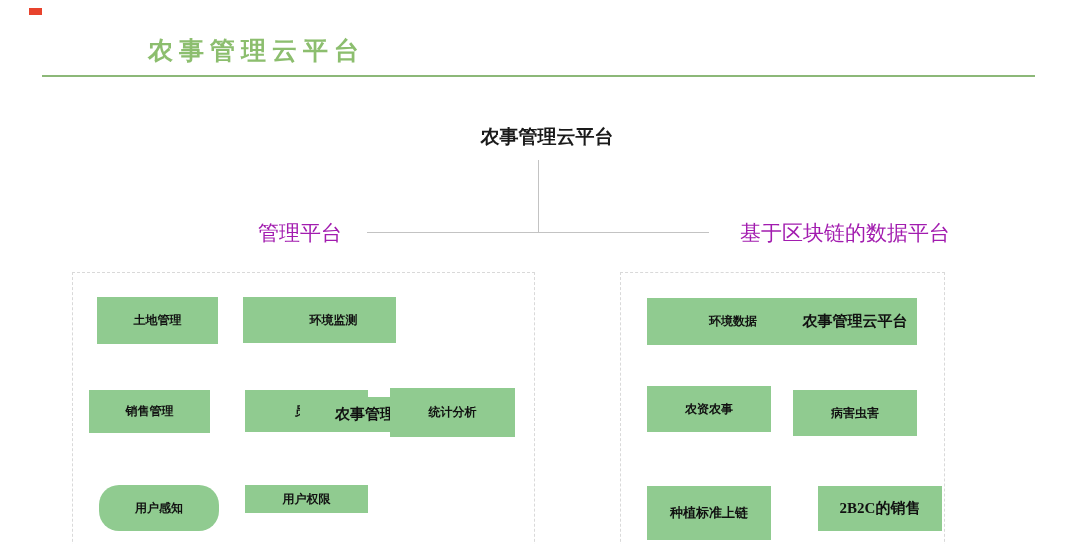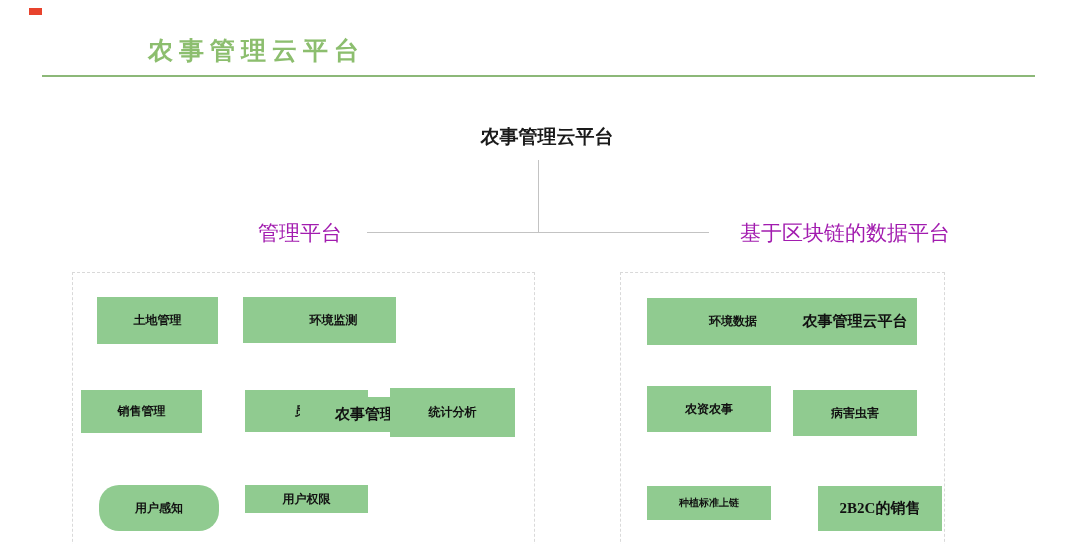--- a/index.html
+++ b/index.html
@@ -56,30 +56,30 @@
   <div class="h-line"></div>
   <div class="branch-label branch-left">管理平台</div>
   <div class="branch-label branch-right">基于区块链的数据平台</div>
 
   <div class="panel panel-left"></div>
   <div class="panel panel-right"></div>
 
   <div class="gbox" style="left:97px;top:297px;width:121px;height:47px;">土地管理</div>
   <div class="gbox" style="left:243px;top:297px;width:125px;height:46px;padding-left:28px;">环境监测</div>
 
-  <div class="gbox" style="left:81px;top:390px;width:121px;height:43px;">销售管理</div>
+  <div class="gbox" style="left:89px;top:390px;width:121px;height:43px;">销售管理</div>
   <div class="gbox" style="left:245px;top:390px;width:123px;height:42px;">员工</div>
   <div class="gbox" style="left:300px;top:397px;width:130px;height:35px;font-size:15px;">农事管理</div>
   <div class="gbox" style="left:390px;top:388px;width:125px;height:49px;">统计分析</div>
 
   <div class="gbox" style="left:99px;top:485px;width:120px;height:46px;border-radius:20px;">用户感知</div>
   <div class="gbox" style="left:245px;top:485px;width:123px;height:28px;">用户权限</div>
 
   <div class="gbox" style="left:647px;top:298px;width:124px;height:47px;padding-left:24px;">环境数据</div>
   <div class="gbox" style="left:793px;top:298px;width:124px;height:47px;font-size:15px;">农事管理云平台</div>
 
   <div class="gbox" style="left:647px;top:386px;width:124px;height:46px;">农资农事</div>
   <div class="gbox" style="left:793px;top:390px;width:124px;height:46px;">病害虫害</div>
 
-  <div class="gbox" style="left:647px;top:486px;width:124px;height:34px;font-size:10px;">种植标准上链</div>
+  <div class="gbox" style="left:647px;top:486px;width:124px;height:54px;font-size:13px;">种植标准上链</div>
   <div class="gbox" style="left:818px;top:486px;width:124px;height:45px;font-size:15px;">2B2C的销售</div>
 
 </div>
 
 </body></html>

